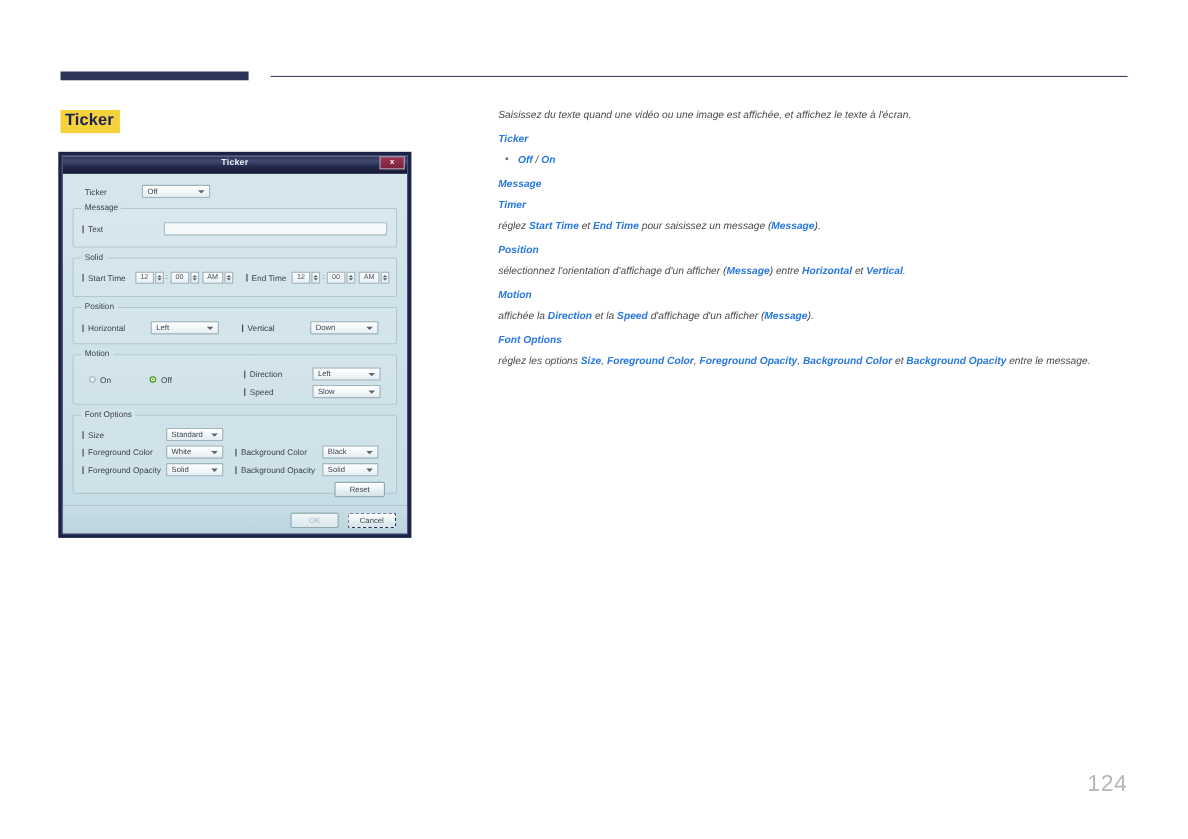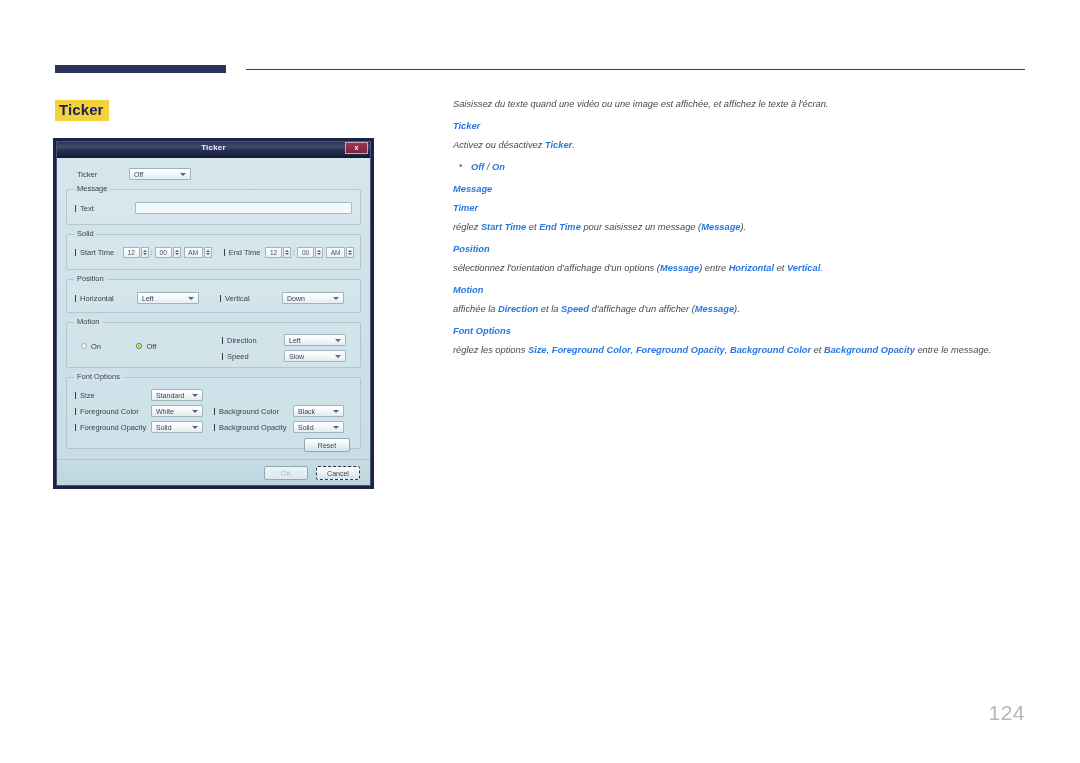--- a/index.html
+++ b/index.html
@@ -277,21 +277,21 @@
         <div class="lbl" style="width:63px;padding-left:11px;">Ticker</div>
         <div class="sel" style="width:62px;">
           <span>Off</span>
           <span class="arrow"></span>
         </div>
       </div>
 
       <div class="fieldset" style="height:36px;">
         <div class="legend">Message</div>
         <div style="display:flex;align-items:center;padding:12px 8px 0 8px;">
-          <div class="lbl lbl-bullet" style="width:60px;">Text</div>
+          <div class="lbl lbl-bullet" style="width:74px;">Text</div>
           <div class="txtbox" style="flex:1;"></div>
         </div>
       </div>
 
       <div class="fieldset" style="height:36px;">
         <div class="legend">Solid</div>
         <div style="display:flex;align-items:center;padding:12px 6px 0 8px;">
           <div class="lbl lbl-bullet" style="width:60px;">Start Time</div>
 
           <div class="spin">
@@ -445,31 +445,30 @@
 
     </div>
   </div>
 </div>
 
 <div class="doc">
 
   <p>Saisissez du texte quand une vidéo ou une image est affichée, et affichez le texte à l'écran.</p>
 
   <p class="h">Ticker</p>
-  <p><span>Activez ou désactivez </span><span class="k">Ticker</span><span>.</span></p>
 
   <p class="bullet"><span>Off</span><span class="sep"> / </span><span>On</span></p>
 
   <p class="h">Message</p>
 
   <p class="h">Timer</p>
   <p><span>réglez </span><span class="k">Start Time</span><span> et </span><span class="k">End Time</span><span> pour saisissez un message (</span><span class="k">Message</span><span>).</span></p>
 
   <p class="h">Position</p>
-  <p><span>sélectionnez l'orientation d'affichage d'un options (</span><span class="k">Message</span><span>) entre </span><span class="k">Horizontal</span><span> et </span><span class="k">Vertical</span><span>.</span></p>
+  <p><span>sélectionnez l'orientation d'affichage d'un afficher (</span><span class="k">Message</span><span>) entre </span><span class="k">Horizontal</span><span> et </span><span class="k">Vertical</span><span>.</span></p>
 
   <p class="h">Motion</p>
   <p><span>affichée la </span><span class="k">Direction</span><span> et la </span><span class="k">Speed</span><span> d'affichage d'un afficher (</span><span class="k">Message</span><span>).</span></p>
 
   <p class="h">Font Options</p>
   <p><span>réglez les options </span><span class="k">Size</span><span>, </span><span class="k">Foreground Color</span><span>, </span><span class="k">Foreground Opacity</span><span>, </span><span class="k">Background Color</span><span> et </span><span class="k">Background Opacity</span><span> entre le message.</span></p>
 
 </div>
 
 <div class="pageno">124</div>

